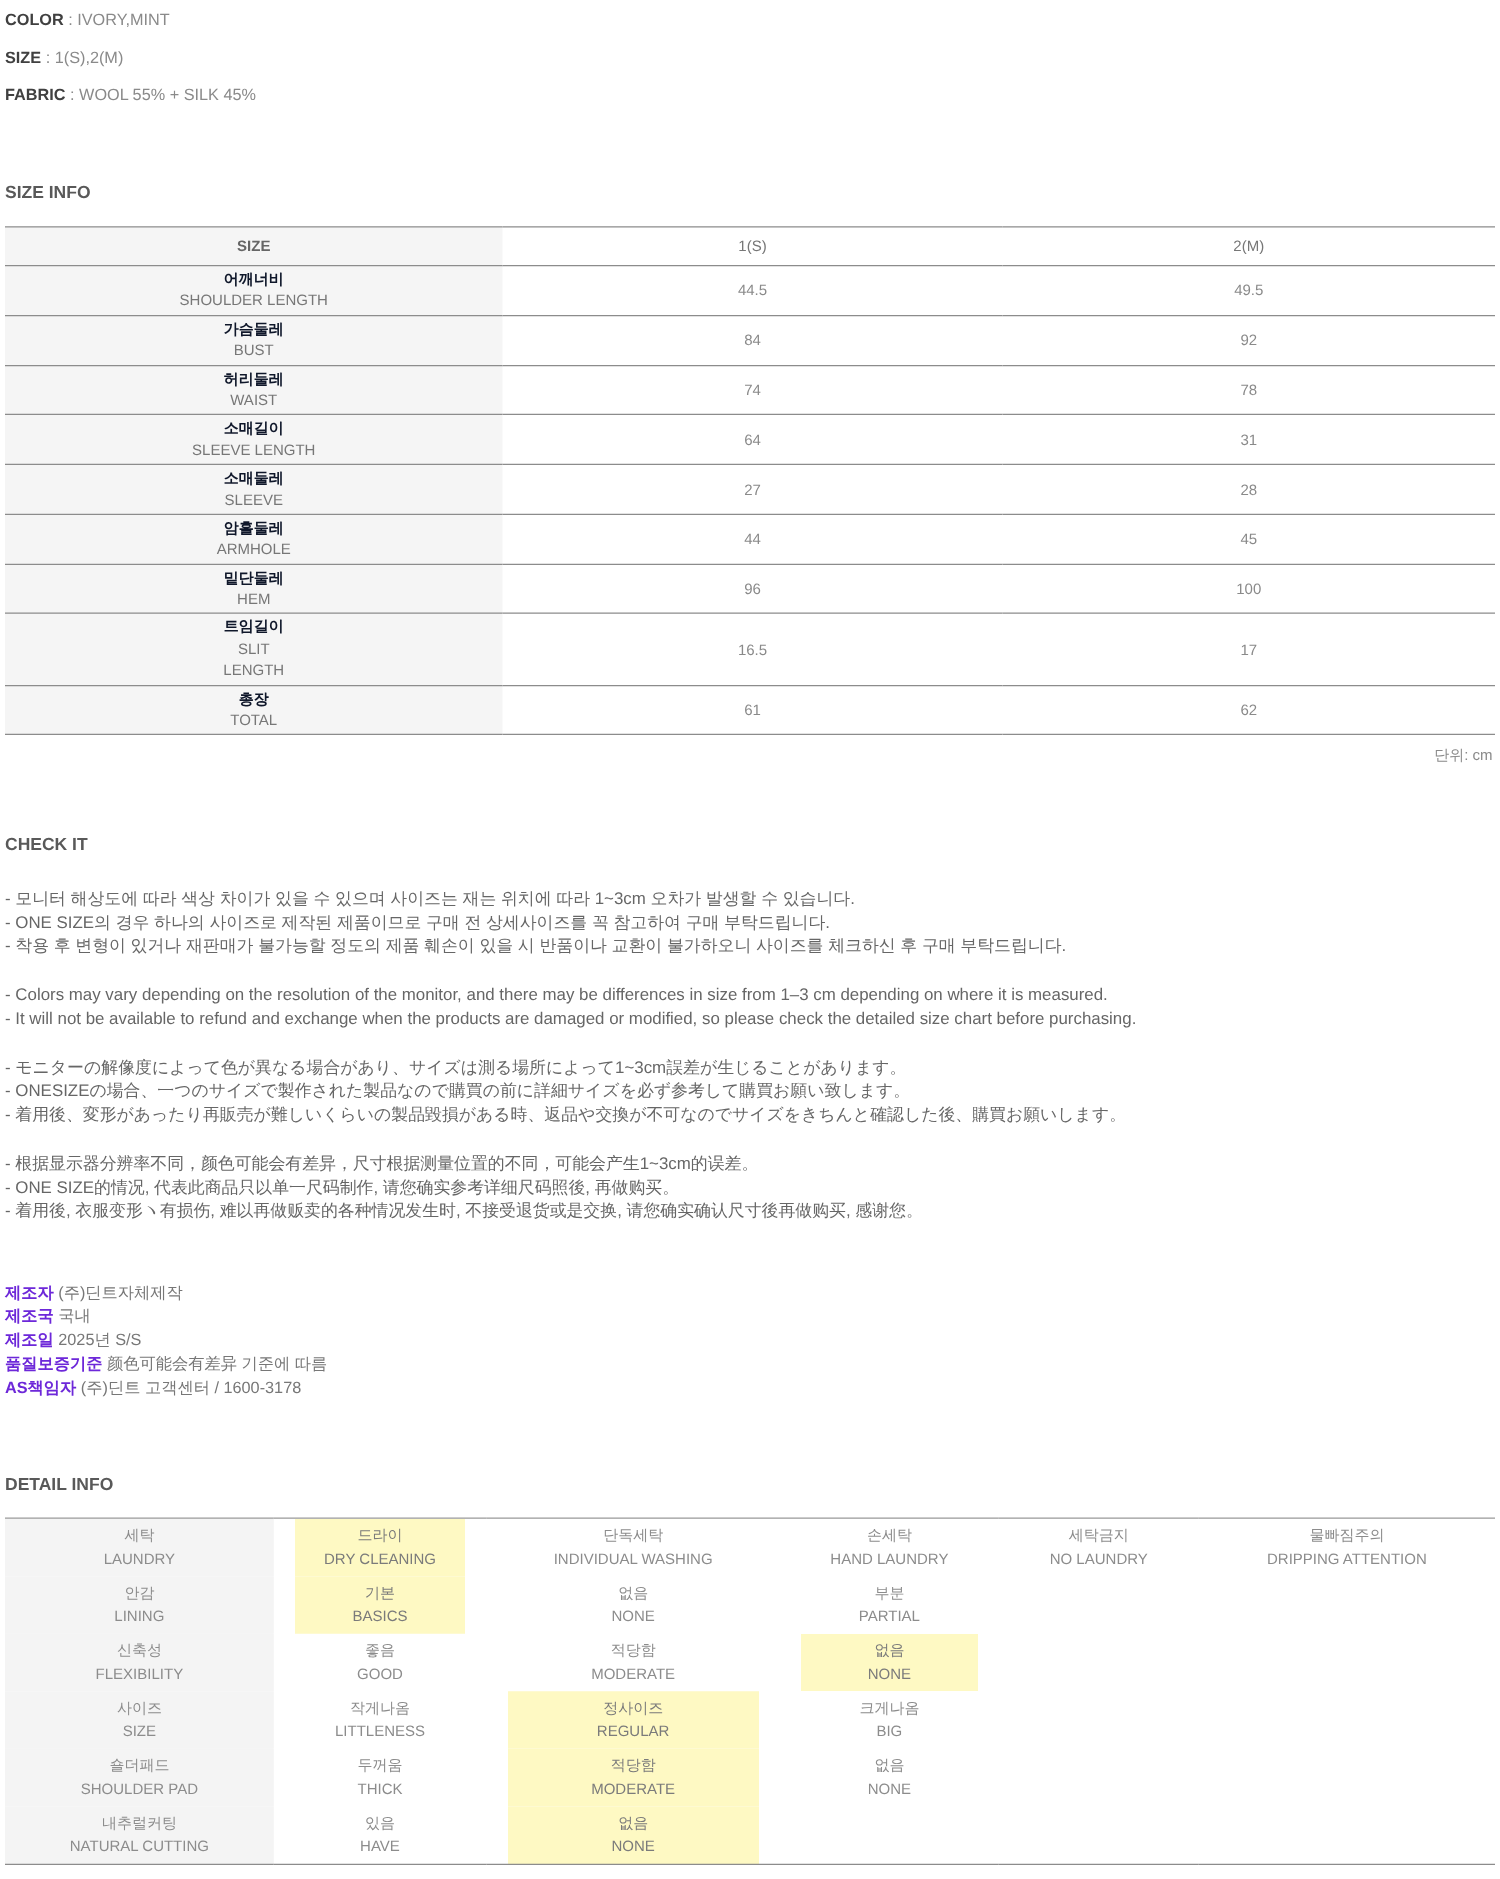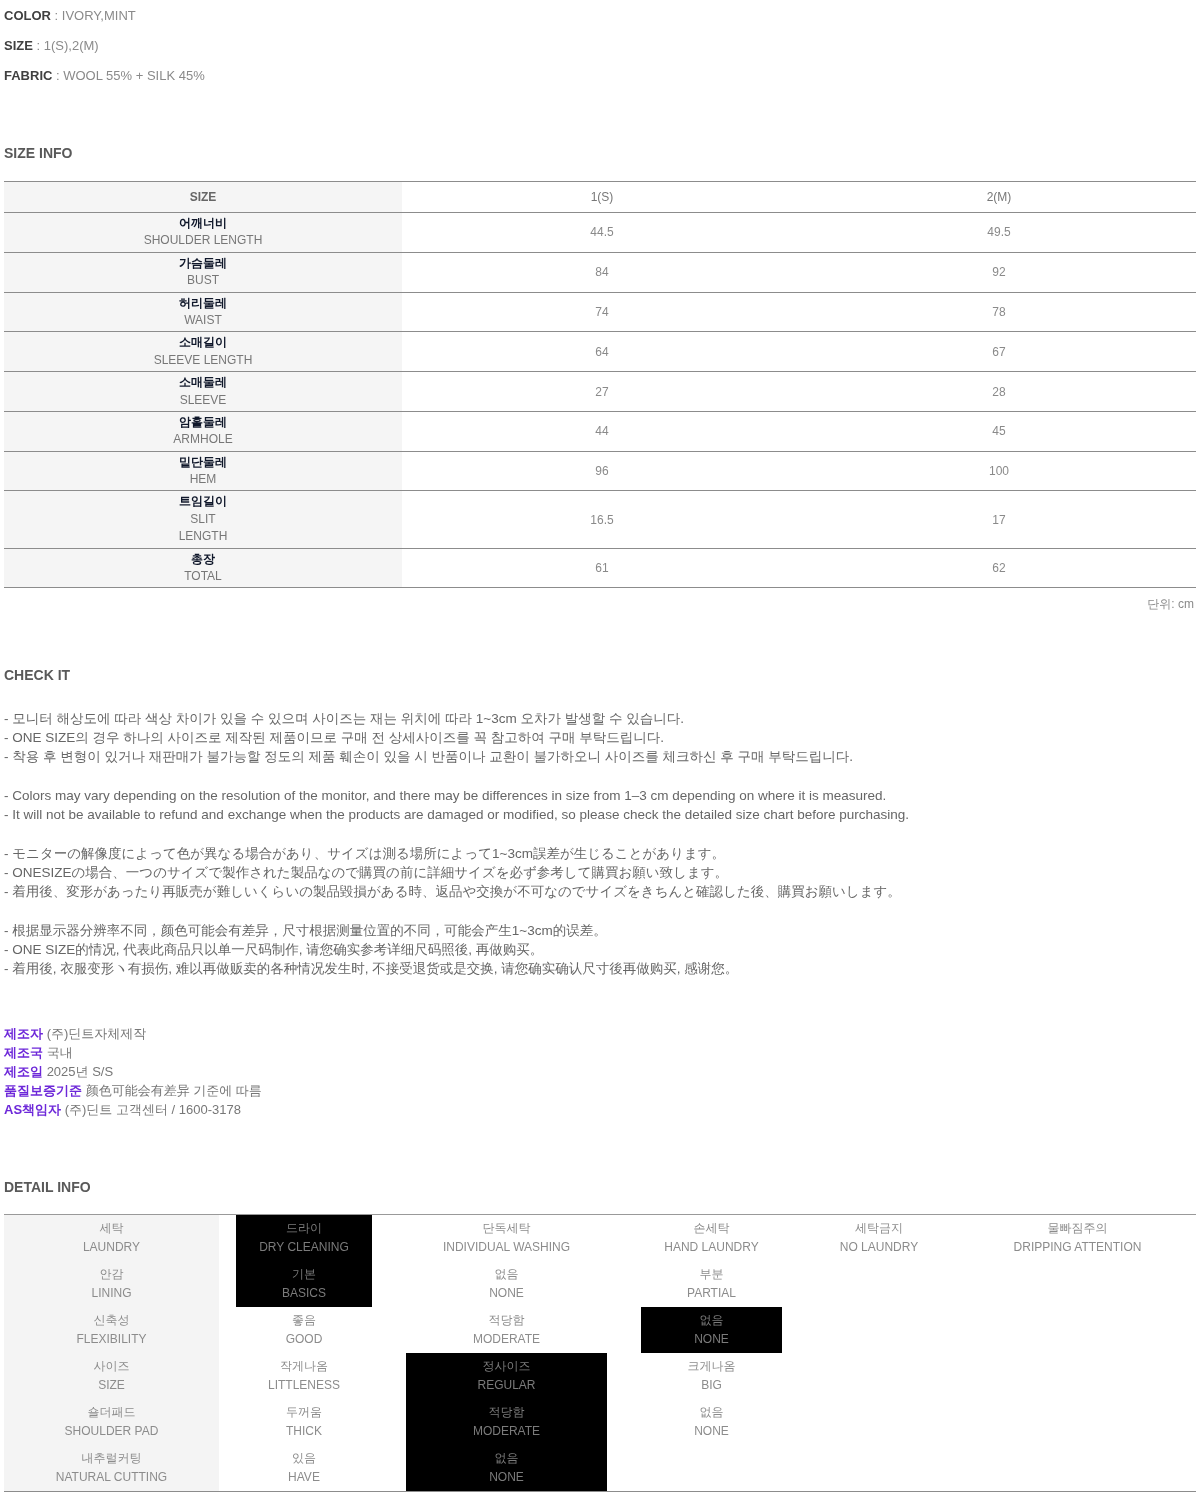--- a/index.html
+++ b/index.html
@@ -59,21 +59,21 @@
     margin-top:19px;
     border-top:1px solid #999;
     border-bottom:1px solid #8c8c8c;
     font-size:12px;
     table-layout:fixed;
   }
   .detail-table td{text-align:center;height:46px;padding:0;vertical-align:middle;}
   .detail-table td.label{background:#f4f4f4;}
   .d-kr,.d-en,.o-kr,.o-en{display:block;line-height:1.6;color:#8c8c8c;}
   .detail-table td.opt.sel{
-    background:#000000;
+    background:#fef9c3;
     background-clip:content-box;
     padding:0 17px;
     margin-top:11px;
   }
   .detail-table td.opt.sel .o-kr,
   .detail-table td.opt.sel .o-en{color:#7b7b7b;}
 </style>
 </head>
 <body>
 
@@ -131,21 +131,21 @@
     <td class="val">74</td>
     <td class="val">78</td>
   </tr>
 
   <tr>
     <td class="label-col">
       <span class="m-kr">소매길이</span>
       <span class="m-en">SLEEVE LENGTH</span>
     </td>
     <td class="val">64</td>
-    <td class="val">67</td>
+    <td class="val">31</td>
   </tr>
 
   <tr>
     <td class="label-col">
       <span class="m-kr">소매둘레</span>
       <span class="m-en">SLEEVE</span>
     </td>
     <td class="val">27</td>
     <td class="val">28</td>
   </tr>

